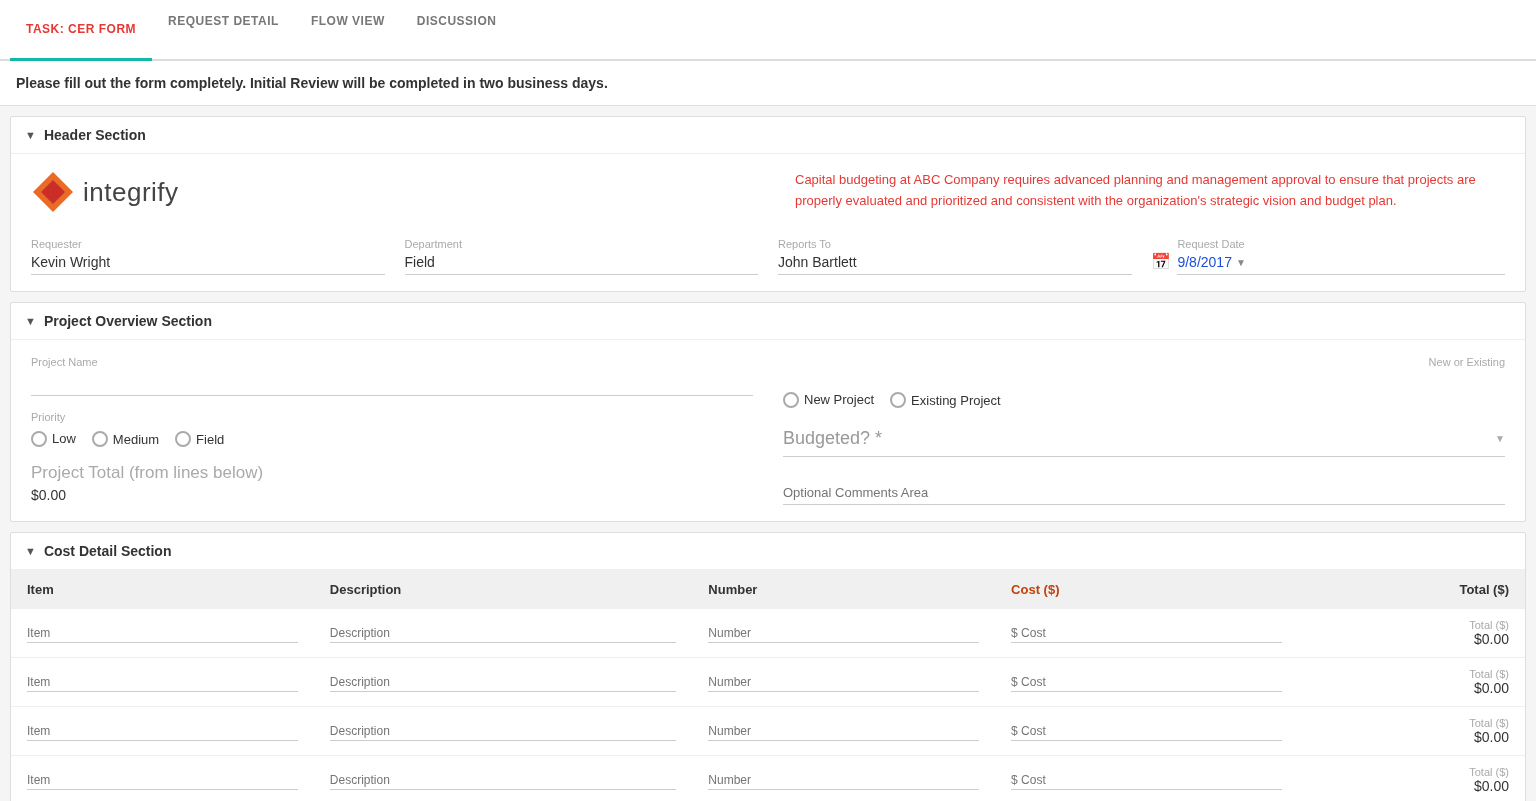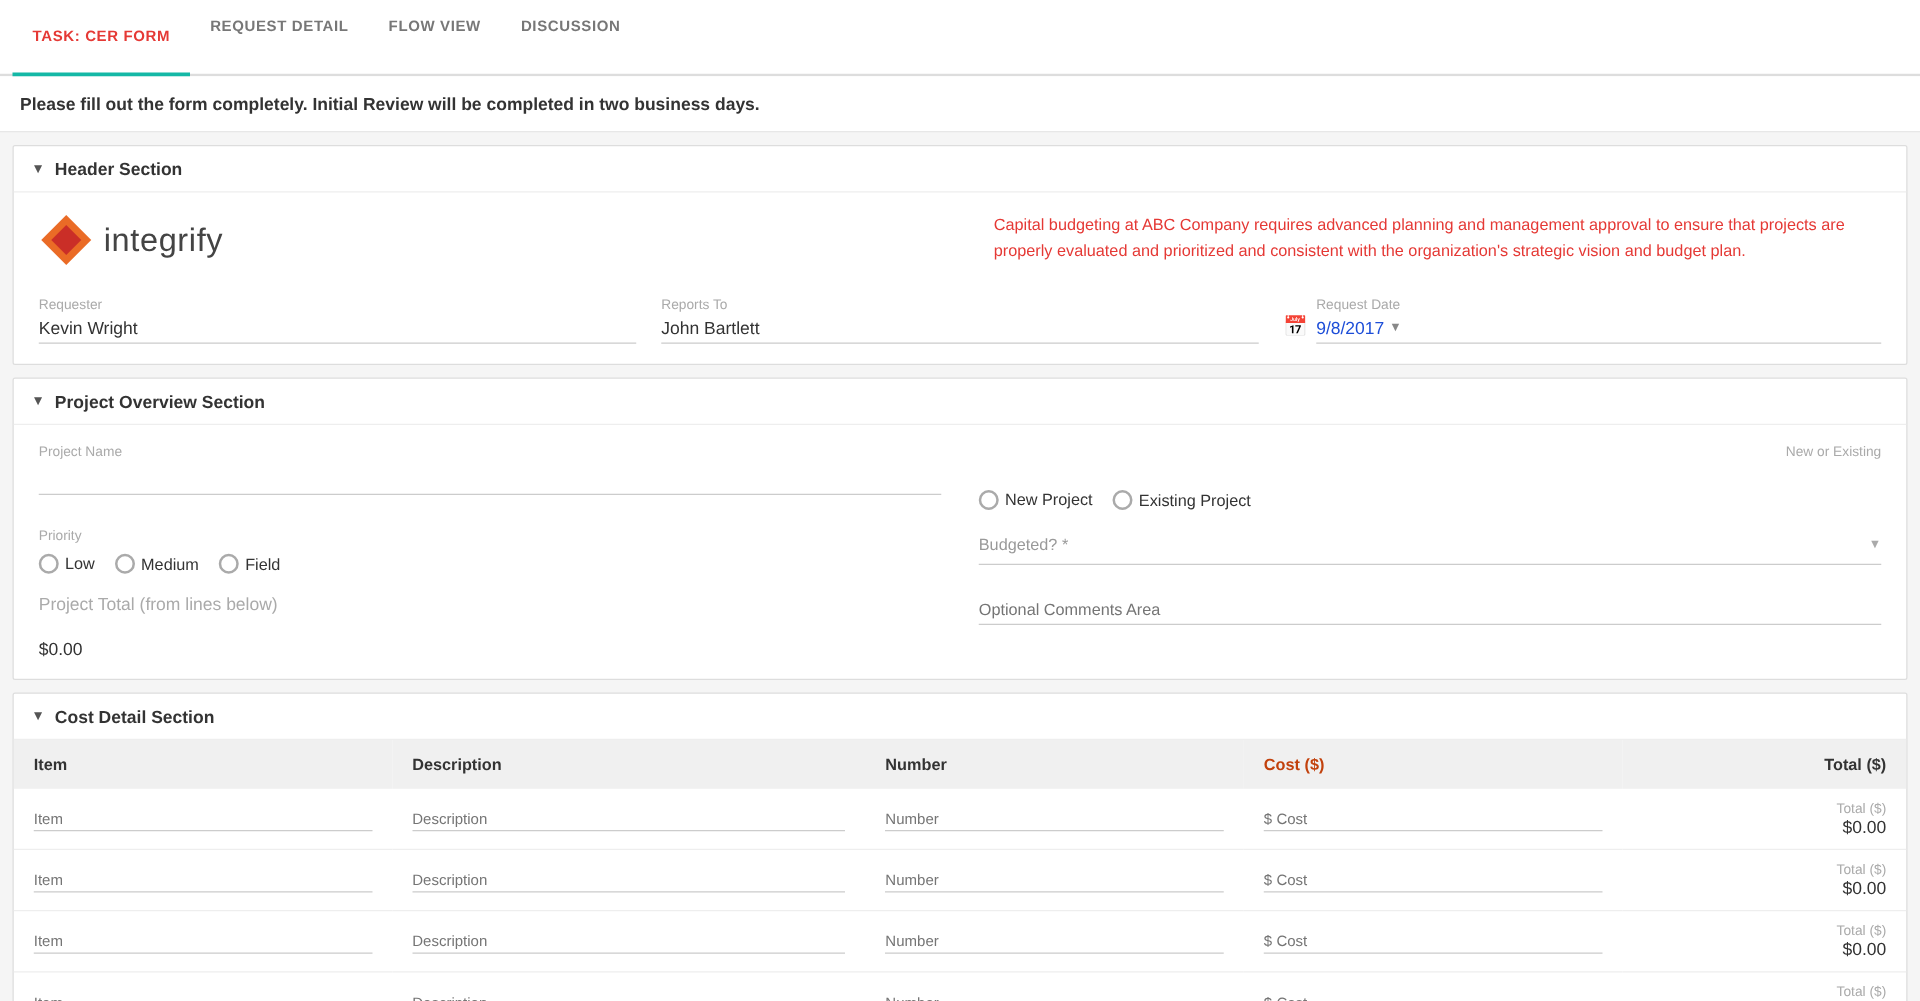--- a/index.html
+++ b/index.html
@@ -45,20 +45,24 @@
           <span style="color:#e53935; font-size:13px; line-height:1.6;">Capital budgeting at ABC Company requires advanced planning and management approval to ensure that projects are properly evaluated and prioritized and consistent with the organization's strategic vision and budget plan.</span>
         </div>
       </div>
 
       <div style="display:flex; gap:20px; margin-top:24px; align-items:flex-end;">
         <div style="flex:1;">
           <div style="font-size:11px; color:#aaa; margin-bottom:4px;">Requester</div>
           <div style="font-size:14px; color:#333; border-bottom:1px solid #ccc; padding-bottom:4px;">Kevin Wright</div>
         </div>
         <div style="flex:1;">
+          <div style="font-size:11px; color:#aaa; margin-bottom:4px;">Department</div>
+          <div style="font-size:14px; color:#333; border-bottom:1px solid #ccc; padding-bottom:4px;">Field</div>
+        </div>
+        <div style="flex:1;">
           <div style="font-size:11px; color:#aaa; margin-bottom:4px;">Reports To</div>
           <div style="font-size:14px; color:#333; border-bottom:1px solid #ccc; padding-bottom:4px;">John Bartlett</div>
         </div>
         <div style="flex:1; display:flex; align-items:flex-end; gap:6px;">
           <span style="font-size:16px; color:#888; margin-bottom:4px;">📅</span>
           <div style="flex:1;">
             <div style="font-size:11px; color:#aaa; margin-bottom:4px;">Request Date</div>
             <div style="display:flex; align-items:center; border-bottom:1px solid #ccc; padding-bottom:4px; gap:4px;">
               <span style="font-size:14px; color:#1d4ed8;">9/8/2017</span>
               <span style="color:#888; font-size:10px; cursor:pointer;">▼</span>
@@ -71,21 +75,21 @@
 
   <div style="background:#fff; margin:10px; border:1px solid #ddd; border-radius:2px;">
     <div style="display:flex; align-items:center; padding:10px 14px; font-weight:600; font-size:14px; color:#333; border-bottom:1px solid #eee; cursor:pointer;">
       <span style="margin-right:8px; font-size:11px; color:#555;">▼</span>
       <span>Project Overview Section</span>
     </div>
     <div style="padding:16px 20px;">
       <div style="display:flex; gap:30px;">
 
         <div style="flex:1;">
-          <div style="margin-bottom:27px;">
+          <div style="margin-bottom:15px;">
             <div style="font-size:11px; color:#aaa; margin-bottom:4px;">Project Name</div>
             <input type="text" style="border-top: none; border-right: none; border-left: none; border-image: initial; border-bottom: 1px solid rgb(204, 204, 204); width: 100%; padding: 4px 0px; font-size: 13px; color: rgb(51, 51, 51); outline: none; background: transparent;">
           </div>
           <div style="margin-bottom:16px;">
             <div style="font-size:11px; color:#aaa; margin-bottom:8px;">Priority</div>
             <div style="display:flex; align-items:center; gap:16px;">
               <label style="display:flex; gap:5px; font-size:13px; cursor:pointer;">
                 <span style="width:16px; height:16px; border-radius:50%; border:2px solid #aaa; display:inline-block; flex-shrink:0; background:#fff;"></span>
                 <span>Low</span>
               </label>
@@ -93,42 +97,42 @@
                 <span style="width:16px; height:16px; border-radius:50%; border:2px solid #aaa; display:inline-block; flex-shrink:0; background:#fff;"></span>
                 <span>Medium</span>
               </label>
               <label style="display:flex; align-items:center; gap:5px; font-size:13px; cursor:pointer;">
                 <span style="width:16px; height:16px; border-radius:50%; border:2px solid #aaa; display:inline-block; flex-shrink:0; background:#fff;"></span>
                 <span>Field</span>
               </label>
             </div>
           </div>
           <div>
-            <div style="font-size:14px; color:#aaa; margin-bottom:20px;">Project Total (from lines below)</div>
+            <div style="font-size:17px; color:#aaa; margin-bottom:4px;">Project Total (from lines below)</div>
             <div style="font-size:14px; color:#333;">$0.00</div>
           </div>
         </div>
 
         <div style="flex:1;">
           <div style="margin-bottom:16px;">
             <div style="font-size:11px; color:#aaa; margin-bottom:24px;text-align:right;">New or Existing</div>
             <div style="display:flex; align-items:center; gap:16px;">
               <label style="display:flex; align-items:flex-start; gap:5px; font-size:13px; cursor:pointer;">
                 <span style="width:16px; height:16px; border-radius:50%; border:2px solid #aaa; display:inline-block; flex-shrink:0; background:#fff;"></span>
                 <span>New Project</span>
               </label>
               <label style="display:flex; align-items:center; gap:5px; font-size:13px; cursor:pointer;">
                 <span style="width:16px; height:16px; border-radius:50%; border:2px solid #aaa; display:inline-block; flex-shrink:0; background:#fff;"></span>
                 <span>Existing Project</span>
               </label>
             </div>
           </div>
           <div style="margin-bottom:16px;">
             <div style="display:flex; align-items:center; border-bottom:1px solid #ccc; padding-bottom:4px;">
-              <select style="border:none; width:100%; padding:4px 0; font-size:13px; color:#999; outline:none; background:transparent; appearance:none; cursor:pointer;">
+              <select style="border:none; width:100%; padding:4px 0; font-size:18px; color:#999; outline:none; background:transparent; appearance:none; cursor:pointer;">
                 <option value="">Budgeted? *</option>
                 <option>Yes</option>
                 <option>No</option>
               </select>
               <span style="color:#aaa; font-size:10px;">▼</span>
             </div>
           </div>
           <div style="margin-top:24px;">
             <input type="text" placeholder="Optional Comments Area" style="border-top: none; border-right: none; border-left: none; border-image: initial; border-bottom: 1px solid rgb(204, 204, 204); width: 100%; padding: 4px 0px; font-size: 13px; color: rgb(153, 153, 153); outline: none; background: transparent;">
           </div>

